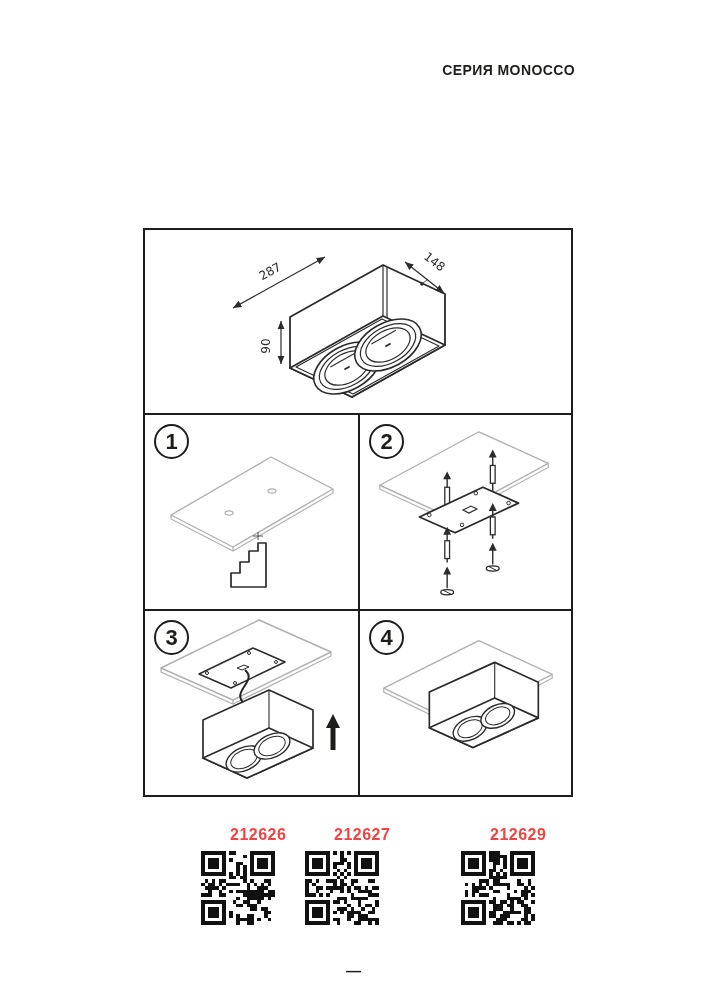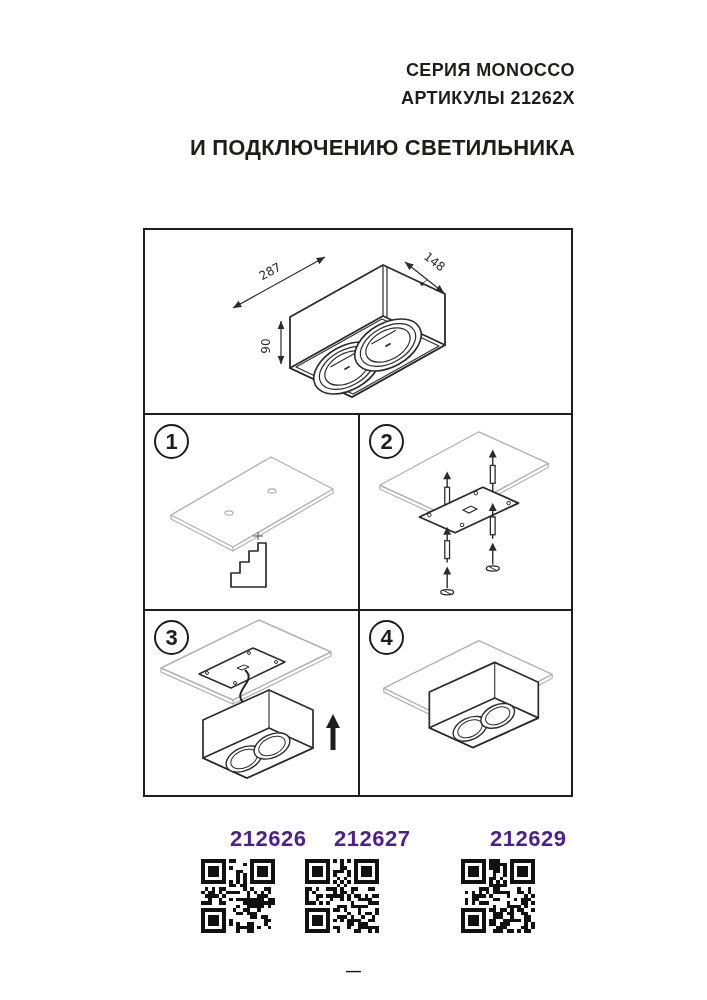--- a/index.html
+++ b/index.html
@@ -1,56 +1,54 @@
 <!DOCTYPE html>
 <html><head>
 <meta charset="utf-8">
 <style>
   html,body{margin:0;padding:0;background:#fff;}
   .page{position:relative;width:707px;height:1000px;background:#ffffff;overflow:hidden;
         font-family:"Liberation Sans", sans-serif;color:#1d1d1b;}
   
   .hdr{position:absolute;left:143px;top:56px;width:432px;text-align:right;}
-  .hdr .series{font-size:18px;font-weight:700;line-height:28px;letter-spacing:.4px;}
+  .hdr .series{font-size:14px;font-weight:700;line-height:28px;letter-spacing:.4px;}
   .hdr .titleblock{margin-top:22px;}
   .hdr .title{font-size:22px;font-weight:700;line-height:27px;letter-spacing:.2px;}
   .hdr .t1{word-spacing:7px;}
   
   .panel{position:absolute;left:143px;top:228px;width:430px;height:569px;
          border:2px solid #1d1d1b;box-sizing:border-box;background:#fff;
          display:grid;grid-template-columns:213px 213px;grid-template-rows:183px 196px 186px;}
   .cell{position:relative;box-sizing:border-box;}
   .main-cell{grid-column:1 / 3;}
   .step{border-top:2px solid #1d1d1b;}
   .step.right{border-left:2px solid #1d1d1b;}
   .badge{position:absolute;left:9px;top:9px;width:31px;height:31px;border:2.5px solid #1d1d1b;
          border-radius:50%;display:flex;align-items:center;justify-content:center;
          font-size:22px;font-weight:700;background:#fff;z-index:2;}
   .cell svg.illu{position:absolute;left:0;top:0;width:100%;height:100%;}
   .dimlabel{font-size:12px;font-weight:400;fill:#2b2b2b;font-family:"DejaVu Sans",sans-serif;}
   
   .articles{position:absolute;left:0;top:826px;width:707px;height:112px;}
   .article{position:absolute;width:80px;text-align:center;}
-  .article .num{font-size:22px;font-weight:700;letter-spacing:.5px;color:#4c1d95;margin-left:32px;}
+  .article .num{font-size:16px;font-weight:700;letter-spacing:.5px;color:#ef4444;margin-left:32px;}
   .article .qr{margin:7px auto 0;width:74px;height:74px;}
   .a0{left:198px;} .a1{left:302px;} .a2{left:458px;}
   
   .pagemark{position:absolute;left:0;top:962px;width:707px;text-align:center;
             font-size:15px;font-weight:700;color:#1d1d1b;}
 </style>
 </head>
 <body>
 
 <div class="page">
 
   <header class="hdr">
     <div class="series">СЕРИЯ MONOCCO</div>
-    <div class="series">АРТИКУЛЫ 21262X</div>
     <div class="titleblock">
-      <div class="title">И ПОДКЛЮЧЕНИЮ СВЕТИЛЬНИКА</div>
     </div>
   </header>
 
   <section class="panel">
 
     <div class="cell main-cell">
       <svg class="illu" viewBox="0 0 426 181">
         <defs>
           <marker id="ahA" markerWidth="9" markerHeight="8" refX="7" refY="3" orient="auto-start-reverse">
             <path d="M0,0 L7,3 L0,6 Z" fill="#2b2b2b"></path>

